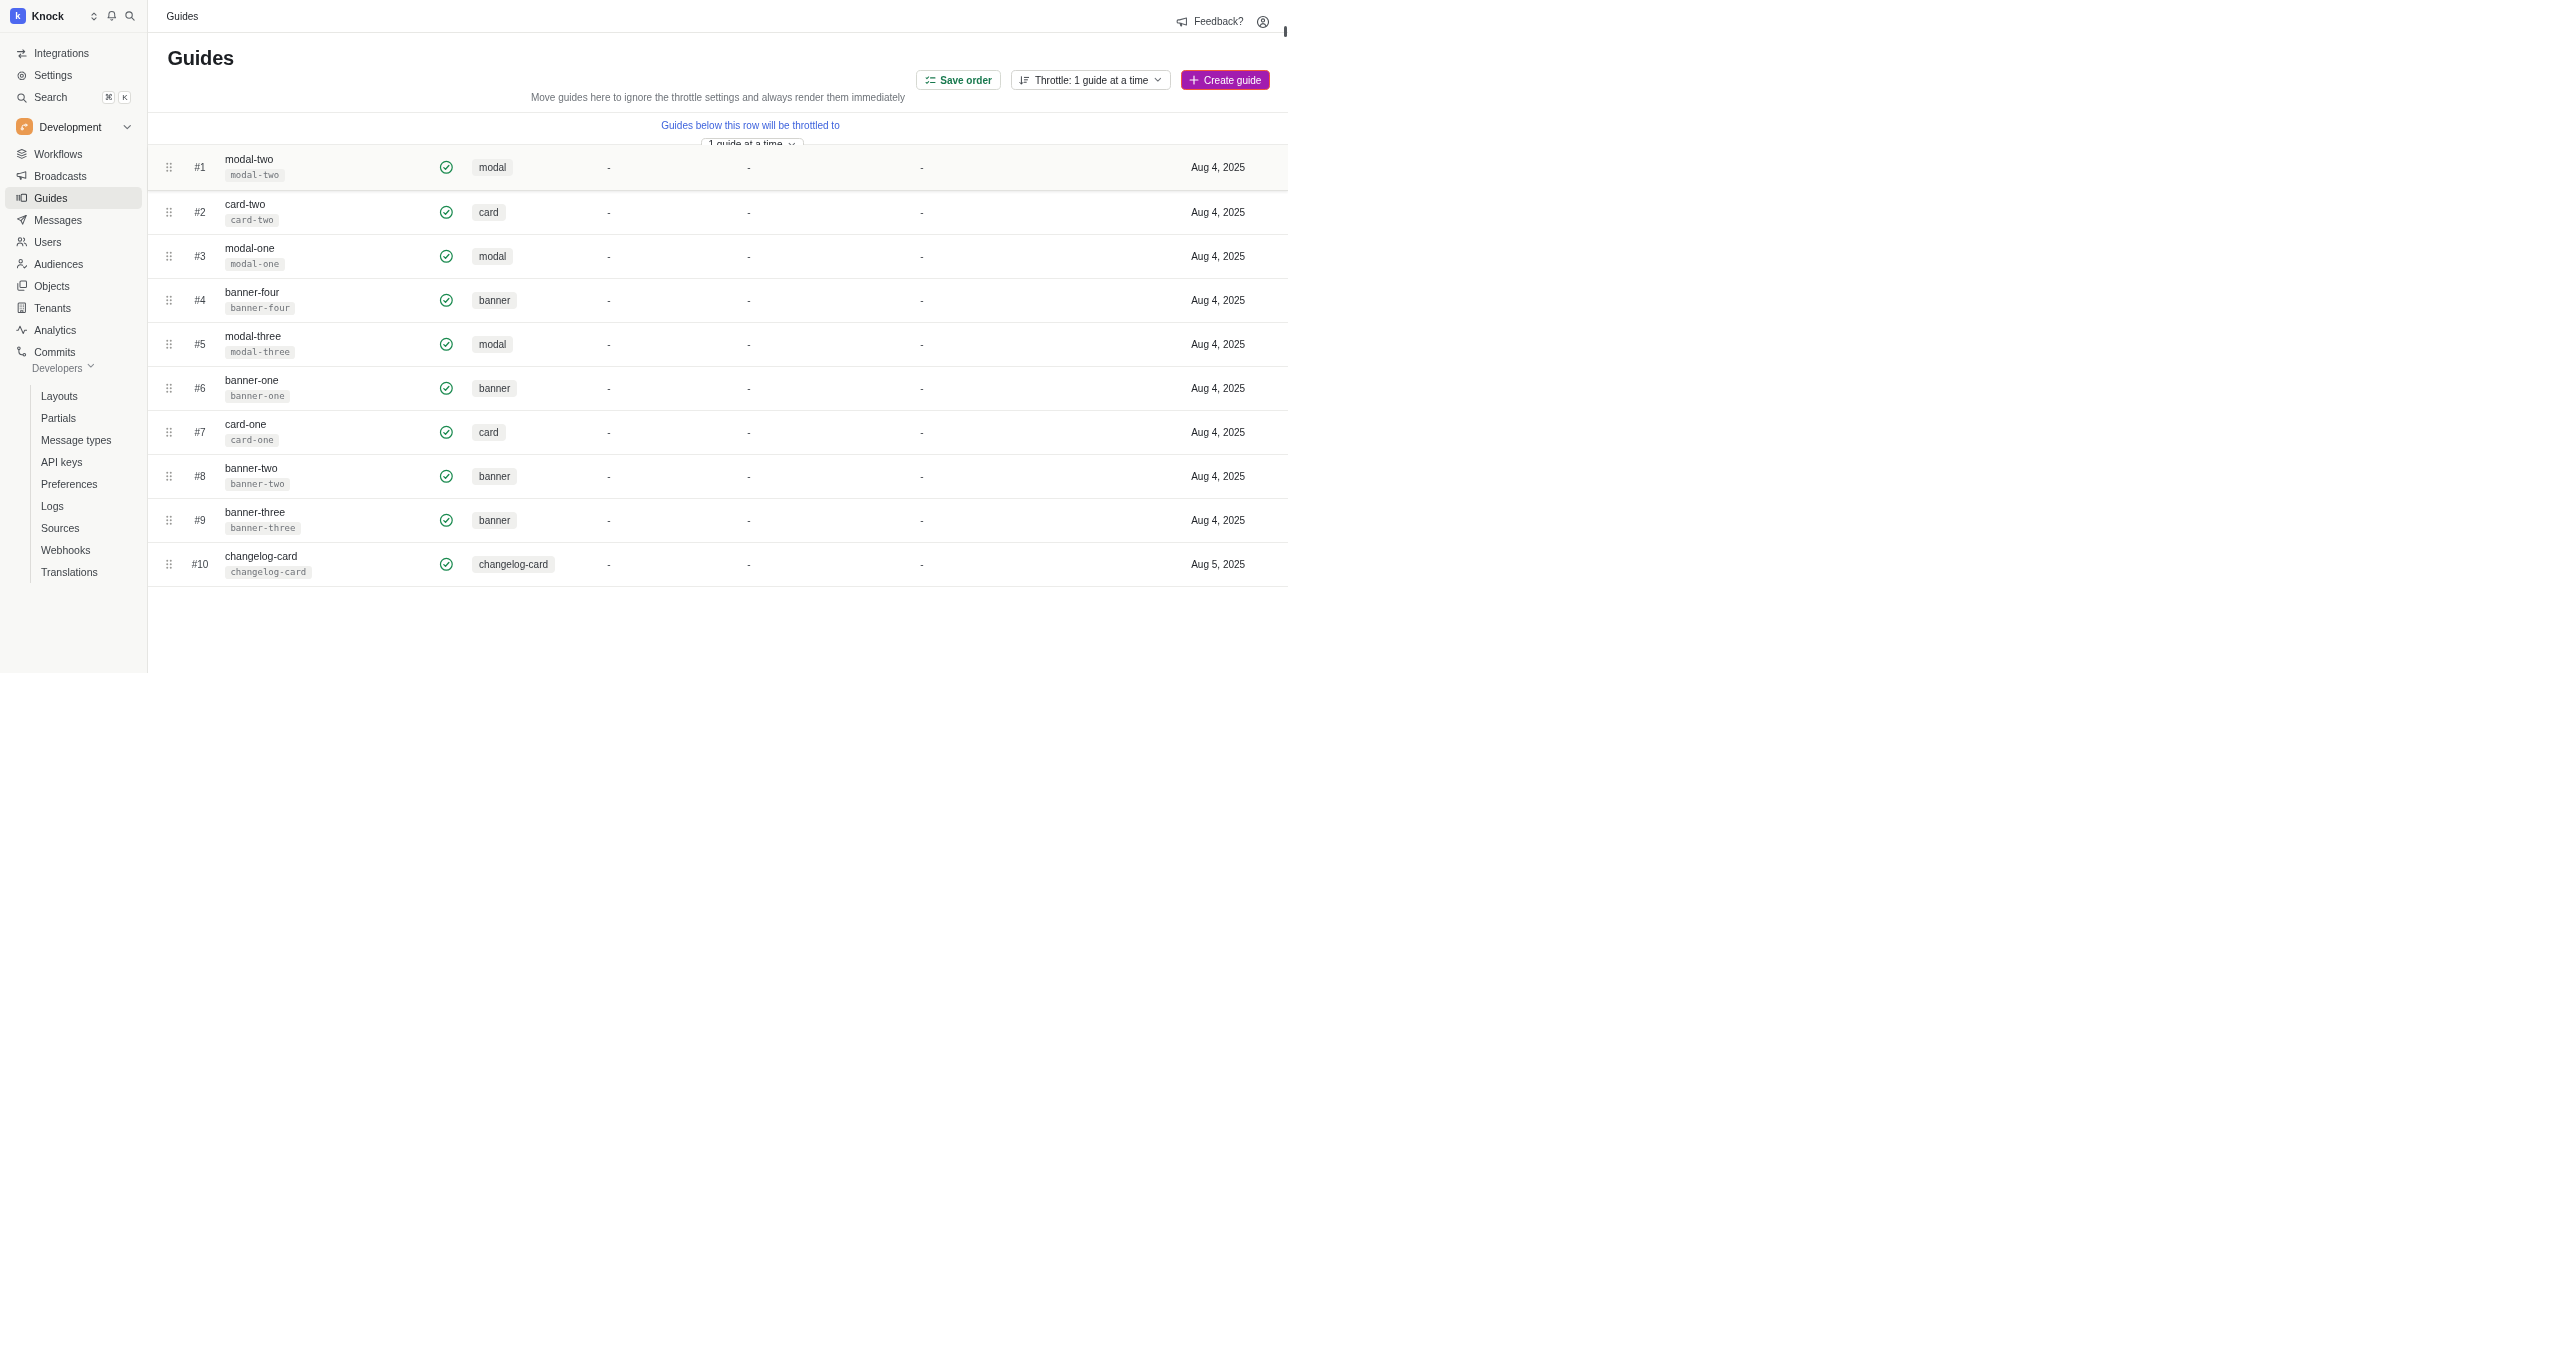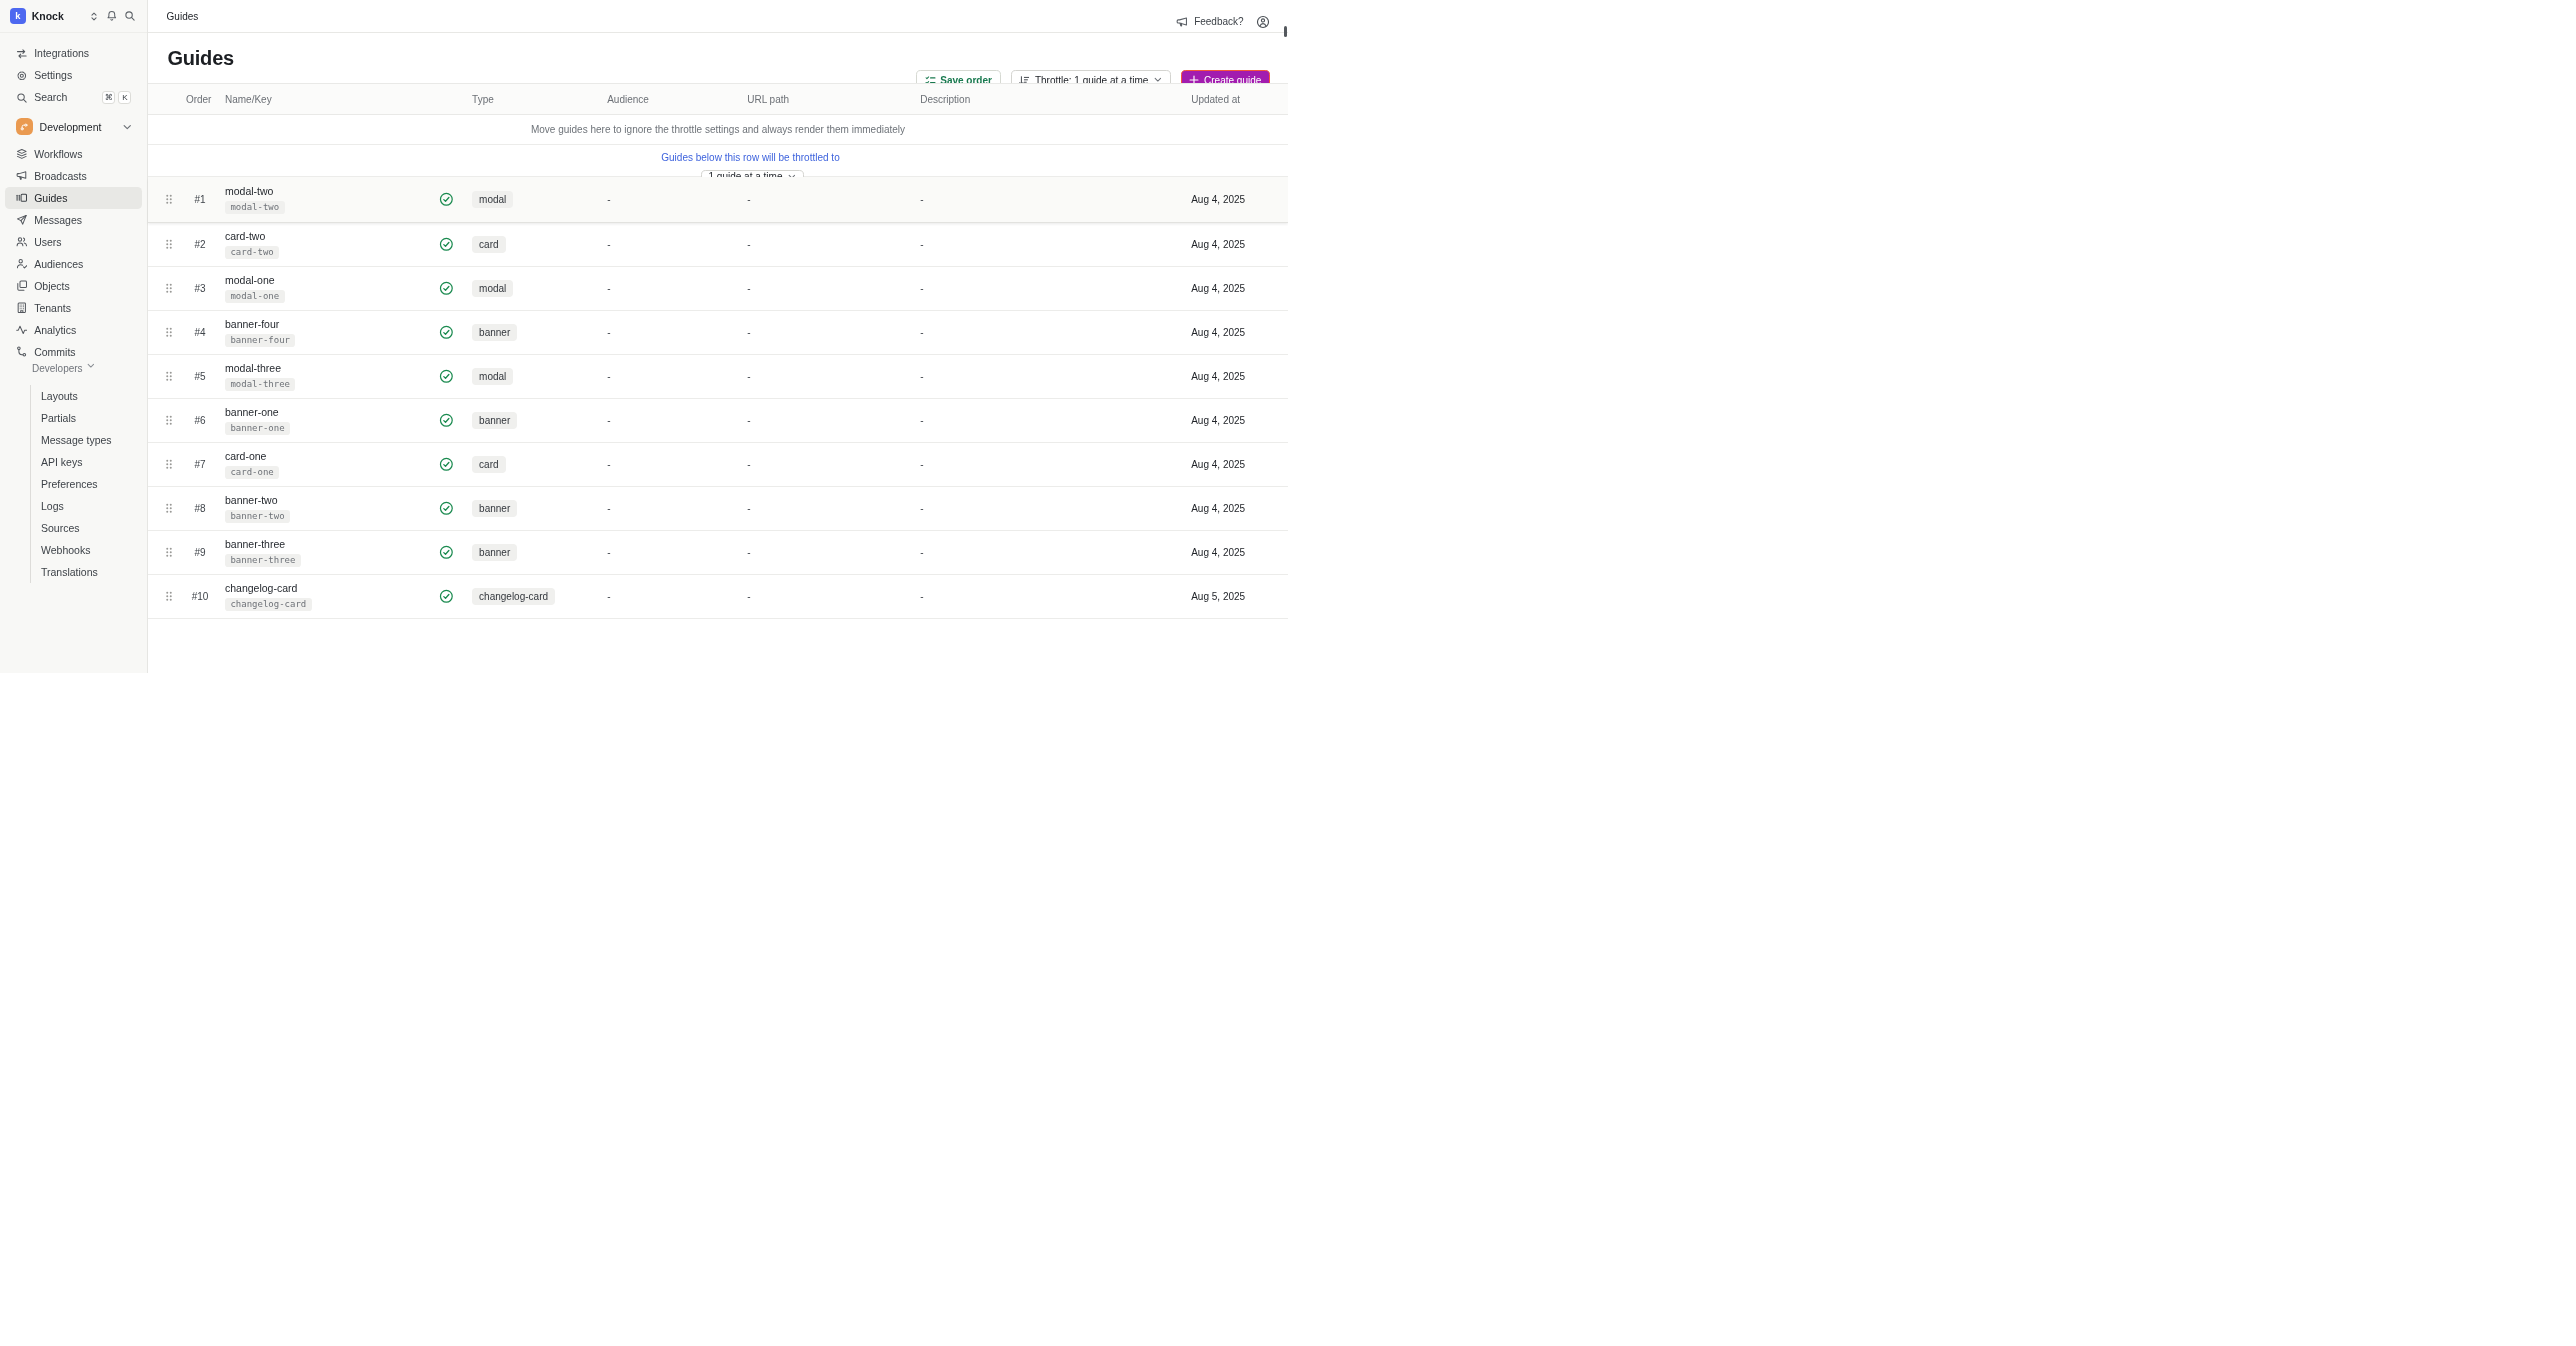--- a/index.html
+++ b/index.html
@@ -332,31 +332,20 @@
           <svg width="10" height="10" viewBox="0 0 14 14" fill="none" stroke="#fff" stroke-width="1.6" stroke-linecap="round">
               <path d="M7 1.5 V12.5"></path>
               <path d="M1.5 7 H12.5"></path>
             </svg>
           <span>Create guide</span>
         </button>
       </div>
     </div>
 
     <div>
-      <div class="thead tgrid">
-        <div></div>
-        <div class="th th-order">Order</div>
-        <div class="th th-name">Name/Key</div>
-        <div></div>
-        <div class="th th-type">Type</div>
-        <div class="th">Audience</div>
-        <div class="th">URL path</div>
-        <div class="th">Description</div>
-        <div class="th">Updated at</div>
-      </div>
 
       <div class="notice-row">
         <span>Move guides here to ignore the throttle settings and always render them immediately</span>
       </div>
 
       <div class="throttle-row">
         <svg width="11.6" height="11.6" viewBox="0 0 16 16" fill="none" stroke="#3E63DD" stroke-width="1.5" stroke-linecap="round" stroke-linejoin="round">
             <path d="M3.5 2.5 V13"></path>
             <path d="M1.2 10.8 L3.5 13.2 L5.8 10.8"></path>
             <path d="M7.8 3.5 H14"></path>

